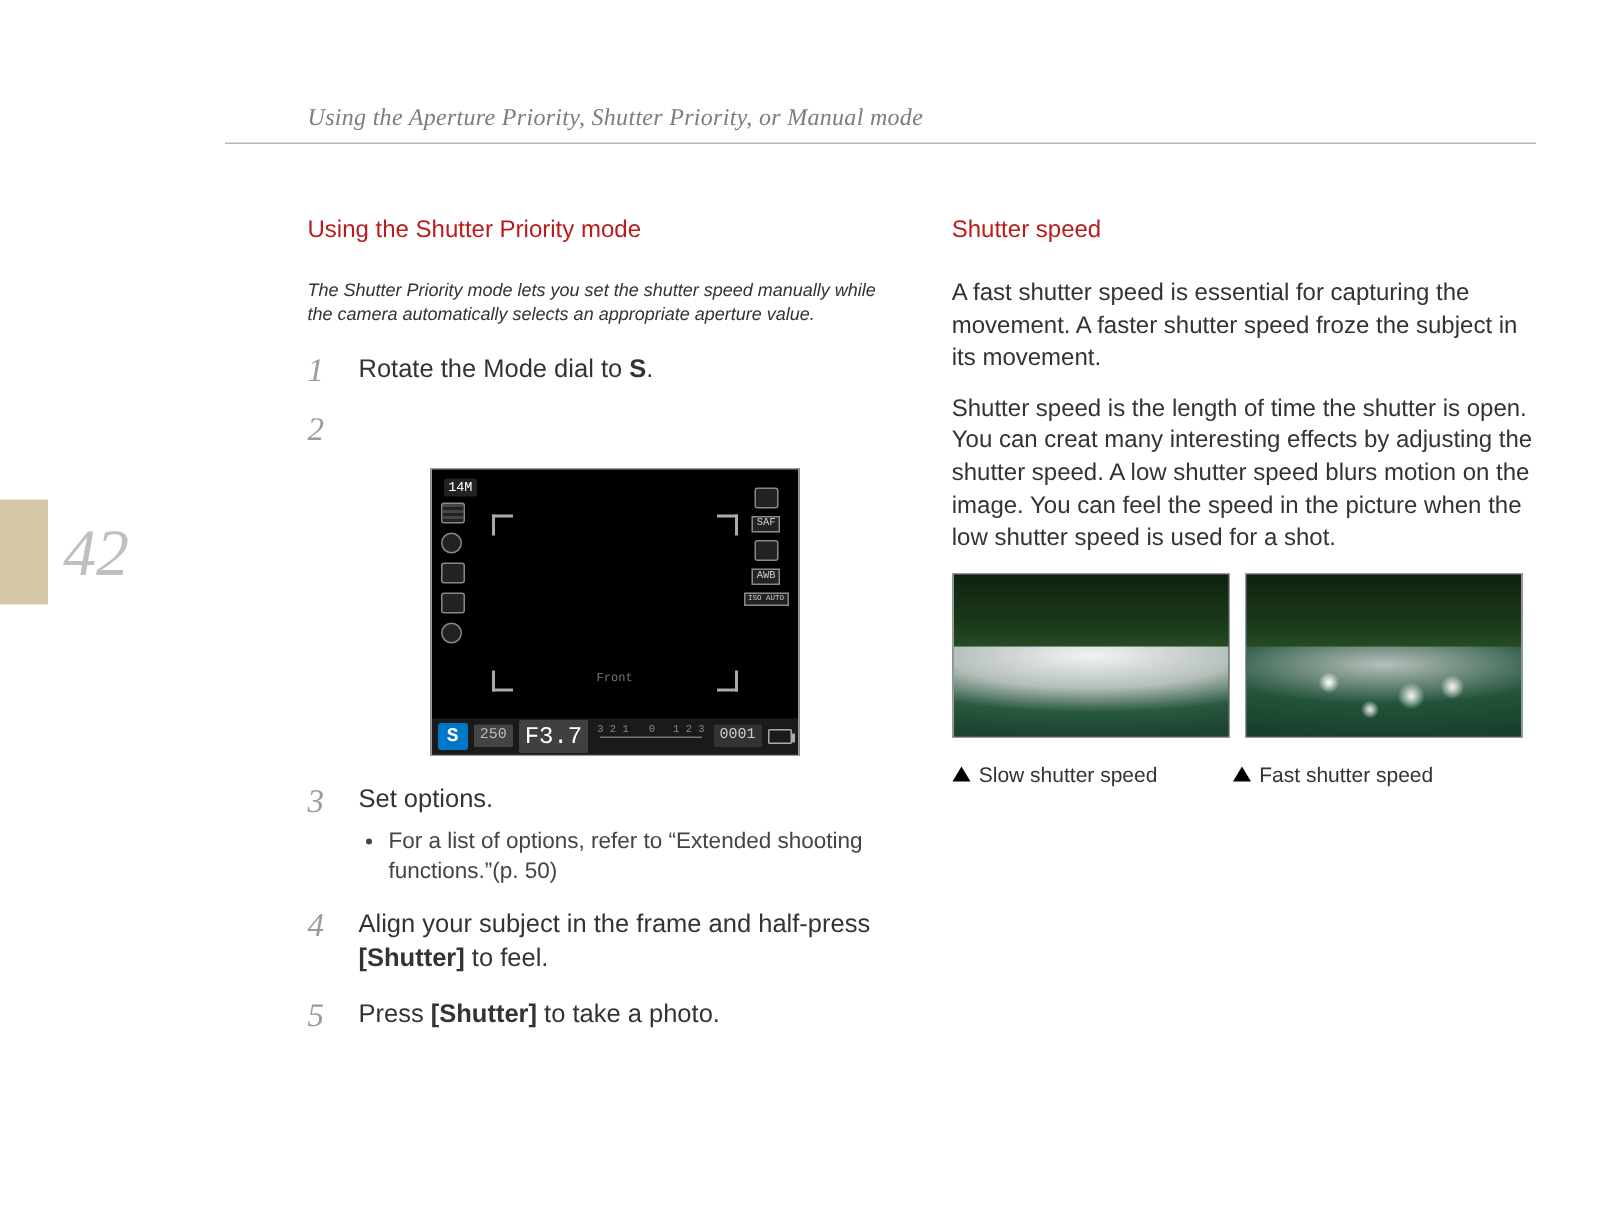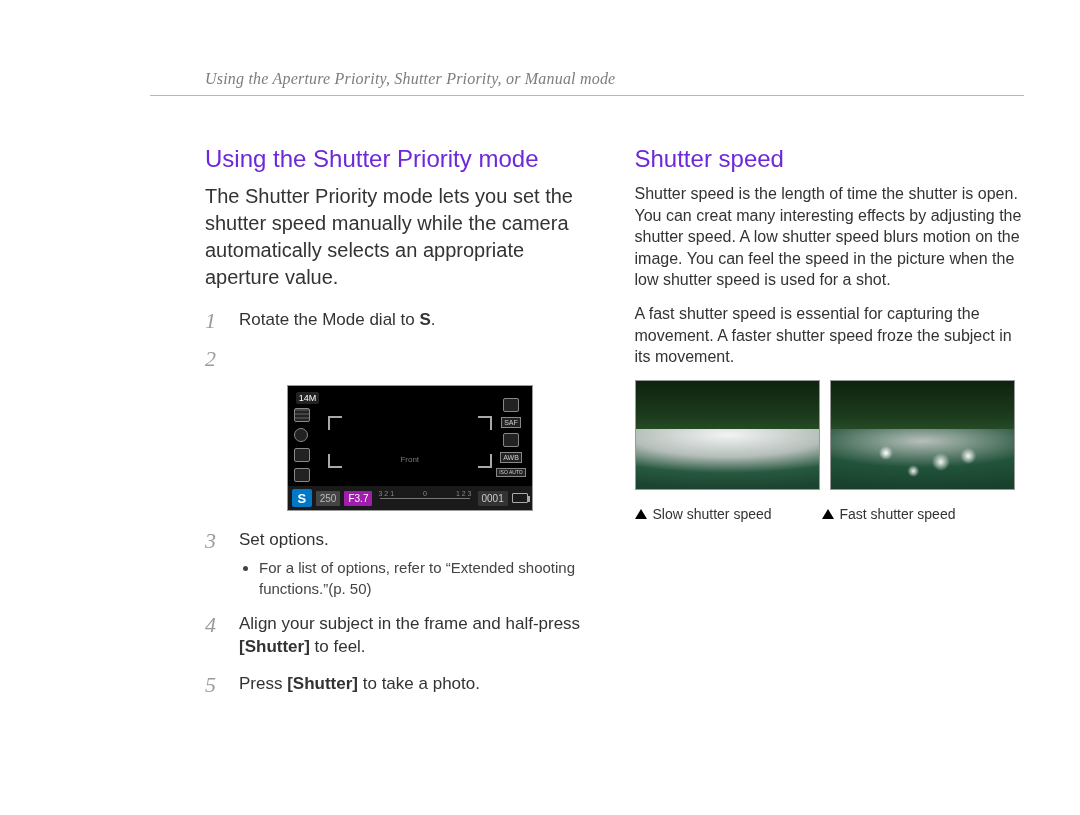--- a/index.html
+++ b/index.html
@@ -5,49 +5,49 @@
   * { box-sizing: border-box; margin: 0; padding: 0; }
   html, body { width: 1080px; height: 815px; font-family: Arial, Helvetica, sans-serif; color: #333; background: #fff; }
   .page { position: relative; width: 1080px; height: 815px; padding-top: 60px; }
   .header-rule { position: absolute; top: 95px; left: 150px; right: 56px; border-top: 1px solid #b6b6b6; }
   .breadcrumb { position: absolute; top: 70px; left: 205px; font-style: italic; font-size: 16px; color: #7d7d7d; letter-spacing: 0.2px; font-family: Liberation Serif, serif; }
   .sidebar { position: absolute; left: 0; top: 333px; display: flex; align-items: center; }
   .tab-swatch { width: 32px; height: 70px; background: #d6c7a9; }
   .page-number { font-size: 44px; font-style: italic; color: #bfbfbf; margin-left: 10px; font-family: Georgia, 'Times New Roman', serif; }
   .cols { position: absolute; top: 145px; left: 205px; right: 56px; display: flex; gap: 40px; }
   .col { flex: 1; }
-  .section-title { color: #6d28d9; font-size: 24px; font-weight: 400; margin-bottom: 10px; }
-  .intro { font-size: 20px; line-height: 1.35; color: #333; margin-bottom: 18px; }
+  .section-title { color: #b91c1c; font-size: 16px; font-weight: 400; margin-bottom: 22px; }
+  .intro { font-size: 12px; line-height: 1.35; color: #333; margin-bottom: 18px; font-style: italic; }
   .steps { list-style: none; }
   .steps > li { display: flex; gap: 14px; margin-bottom: 14px; font-size: 17px; line-height: 1.35; }
   .stepnum { font-style: italic; font-family: Georgia, serif; font-size: 22px; color: #9b9b9b; flex: 0 0 20px; line-height: 1.1; }
   .steptxt strong { font-weight: 700; }
   .bullets { list-style: disc; margin: 6px 0 0 20px; font-size: 15px; color: #444; }
   .screen-wrap { display: flex; justify-content: center; margin: 8px 0 18px 20px; }
   .camera-screen {
-    width: 246px; height: 126px; border: 1px solid #9a9a9a; background: #000; position: relative;
-    font-family: Liberation Sans, sans-serif;
+    width: 246px; height: 192px; border: 1px solid #9a9a9a; background: #000; position: relative;
+    font-family: Liberation Mono, monospace;
   }
   .cs-top-size { position: absolute; top: 6px; left: 8px; font-size: 9px; color: #fff; background: #222; padding: 1px 3px; border-radius: 2px; }
   .cs-left-icons { position: absolute; top: 22px; left: 6px; display: flex; flex-direction: column; gap: 6px; }
   .cs-right-icons { position: absolute; top: 12px; right: 6px; display: flex; flex-direction: column; gap: 5px; align-items: center; }
   .ic { width: 16px; height: 14px; border: 1px solid #888; border-radius: 2px; background: #222; }
   .ic-grid { background: repeating-linear-gradient(#444 0 2px, #222 2px 4px); }
   .ic-circ { width: 14px; height: 14px; border: 1px solid #888; border-radius: 50%; background: #222; }
   .ic-txt { font-size: 7px; color: #ccc; border: 1px solid #888; padding: 1px 2px; line-height: 1; background: #222; }
   .cs-corner { position: absolute; width: 14px; height: 14px; border: 2px solid #aaa; }
   .cs-tl { top: 30px; left: 40px; border-right: none; border-bottom: none; }
   .cs-tr { top: 30px; right: 40px; border-left: none; border-bottom: none; }
   .cs-bl { bottom: 42px; left: 40px; border-right: none; border-top: none; }
   .cs-br { bottom: 42px; right: 40px; border-left: none; border-top: none; }
   .cs-hint { position: absolute; bottom: 46px; left: 50%; transform: translateX(-50%); font-size: 8px; color: #777; text-align: right; }
   .cs-bottom { position: absolute; bottom: 0; left: 0; right: 0; height: 24px; background: #1a1a1a; display: flex; align-items: center; padding: 0 4px; gap: 4px; }
   .cs-mode { background: #0078c8; color: #fff; font-weight: bold; font-size: 13px; width: 20px; height: 18px; display: flex; align-items: center; justify-content: center; border-radius: 2px; }
   .cs-val { background: #444; color: #bbb; font-size: 10px; padding: 2px 4px; border-radius: 1px; }
-  .cs-fnum { background: #a21caf; color: #fff; font-size: 10px; padding: 2px 4px; border-radius: 1px; }
+  .cs-fnum { background: #404040; color: #fff; font-size: 16px; padding: 2px 4px; border-radius: 1px; }
   .cs-scale { flex: 1; height: 14px; position: relative; }
   .cs-scale::before { content: ""; position: absolute; top: 7px; left: 4px; right: 4px; border-top: 1px solid #777; }
   .cs-scale-lbl { position: absolute; top: -1px; font-size: 7px; color: #888; }
   .cs-count { background: #333; color: #ccc; font-size: 10px; padding: 2px 4px; border-radius: 1px; }
   .cs-batt { width: 16px; height: 10px; border: 1px solid #aaa; border-radius: 1px; position: relative; }
   .cs-batt::after { content: ""; position: absolute; right: -3px; top: 2px; width: 2px; height: 6px; background: #aaa; }
   .body-text { font-size: 16px; line-height: 1.35; margin-bottom: 12px; }
   .photo-row { display: flex; gap: 10px; margin-top: 6px; margin-bottom: 16px; }
   .photo { width: 185px; height: 110px; border: 1px solid #999; position: relative; overflow: hidden; background:#0a2a1a; }
   .photo.slow .water {
@@ -73,20 +73,24 @@
   .tri { display: inline-block; width: 0; height: 0; border-left: 6px solid transparent; border-right: 6px solid transparent; border-bottom: 10px solid #000; margin-right: 6px; vertical-align: baseline; }
 </style>
 </head>
 <body>
 
 <div class="page">
 
   <div class="breadcrumb">Using the Aperture Priority, Shutter Priority, or Manual mode</div>
   <div class="header-rule"></div>
 
+  <div class="sidebar">
+    <div class="tab-swatch"></div>
+    <div class="page-number">42</div>
+  </div>
 
   <div class="cols">
 
     <div class="col">
       <h2 class="section-title">Using the Shutter Priority mode</h2>
       <p class="intro">The Shutter Priority mode lets you set the shutter speed manually while the camera automatically selects an appropriate aperture value.</p>
 
       <ol class="steps">
         <li>
           <span class="stepnum">1</span>
@@ -156,22 +160,22 @@
           <span class="stepnum">5</span>
           <span class="steptxt">
             <span>Press </span><strong>[Shutter]</strong><span> to take a photo.</span>
           </span>
         </li>
       </ol>
     </div>
 
     <div class="col">
       <h2 class="section-title">Shutter speed</h2>
+      <p class="body-text">A fast shutter speed is essential for capturing the movement. A faster shutter speed froze the subject in its movement.</p>
       <p class="body-text">Shutter speed is the length of time the shutter is open. You can creat many interesting effects by adjusting the shutter speed. A low shutter speed blurs motion on the image. You can feel the speed in the picture when the low shutter speed is used for a shot.</p>
-      <p class="body-text">A fast shutter speed is essential for capturing the movement. A faster shutter speed froze the subject in its movement.</p>
 
       <div class="photo-row">
         <div class="photo slow">
           <div class="trees"></div>
           <div class="water"></div>
         </div>
         <div class="photo fast">
           <div class="trees"></div>
           <div class="water"></div>
         </div>

